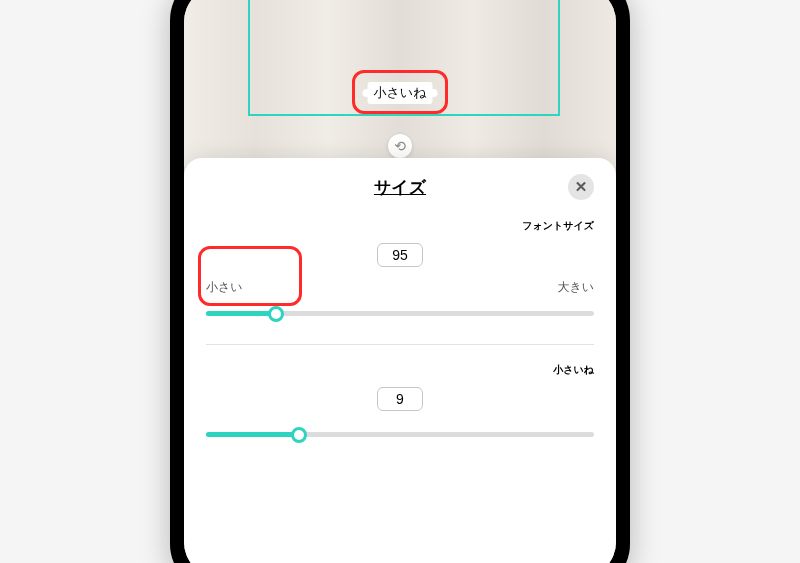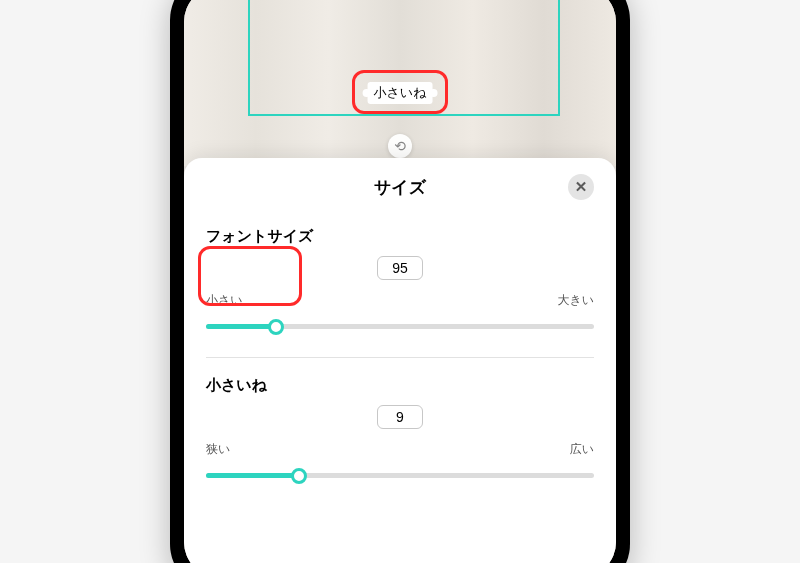--- a/index.html
+++ b/index.html
@@ -102,21 +102,22 @@
       background: #fff;
       border-radius: 18px 18px 0 0;
       padding: 18px 22px 0 22px;
       box-shadow: 0 -4px 18px rgba(0,0,0,0.08);
     }
     .sheet-header {
       display: flex;
       align-items: flex-start;
       justify-content: center;
       position: relative;
-      margin-bottom: 28px;
+      margin-bottom: 20px;
+      text-decoration: underline;
     }
     .sheet-title {
       font-size: 17px;
       font-weight: 700;
     }
     .close-btn {
       position: absolute;
       right: 0;
       top: -2px;
       width: 26px;
@@ -128,23 +129,24 @@
       justify-content: center;
       font-size: 15px;
       color: #5a5a5a;
       cursor: pointer;
       font-weight: 600;
     }
     .section {
       margin-bottom: 18px;
     }
     .section-label {
-      font-size: 15px;
+      font-size: 10px;
       font-weight: 700;
       margin-bottom: 10px;
+      text-align: right;
     }
     .value-row {
       display: flex;
       justify-content: center;
       margin-bottom: 12px;
     }
     .value-pill {
       border: 1.5px solid #c7c7c7;
       border-radius: 6px;
       padding: 3px 14px;
@@ -251,24 +253,20 @@
 
       <div class="highlight-box-slider"></div>
 
       <hr class="divider">
 
       <div class="section">
         <div class="section-label">小さいね</div>
         <div class="value-row">
           <div class="value-pill">9</div>
         </div>
-        <div class="slider-labels">
-          <span>狭い</span>
-          <span>広い</span>
-        </div>
         <div class="slider-wrap">
           <div class="slider-track"></div>
           <div class="slider-fill s2"></div>
           <div class="slider-thumb s2"></div>
         </div>
       </div>
 
     </div>
 
   </div>

